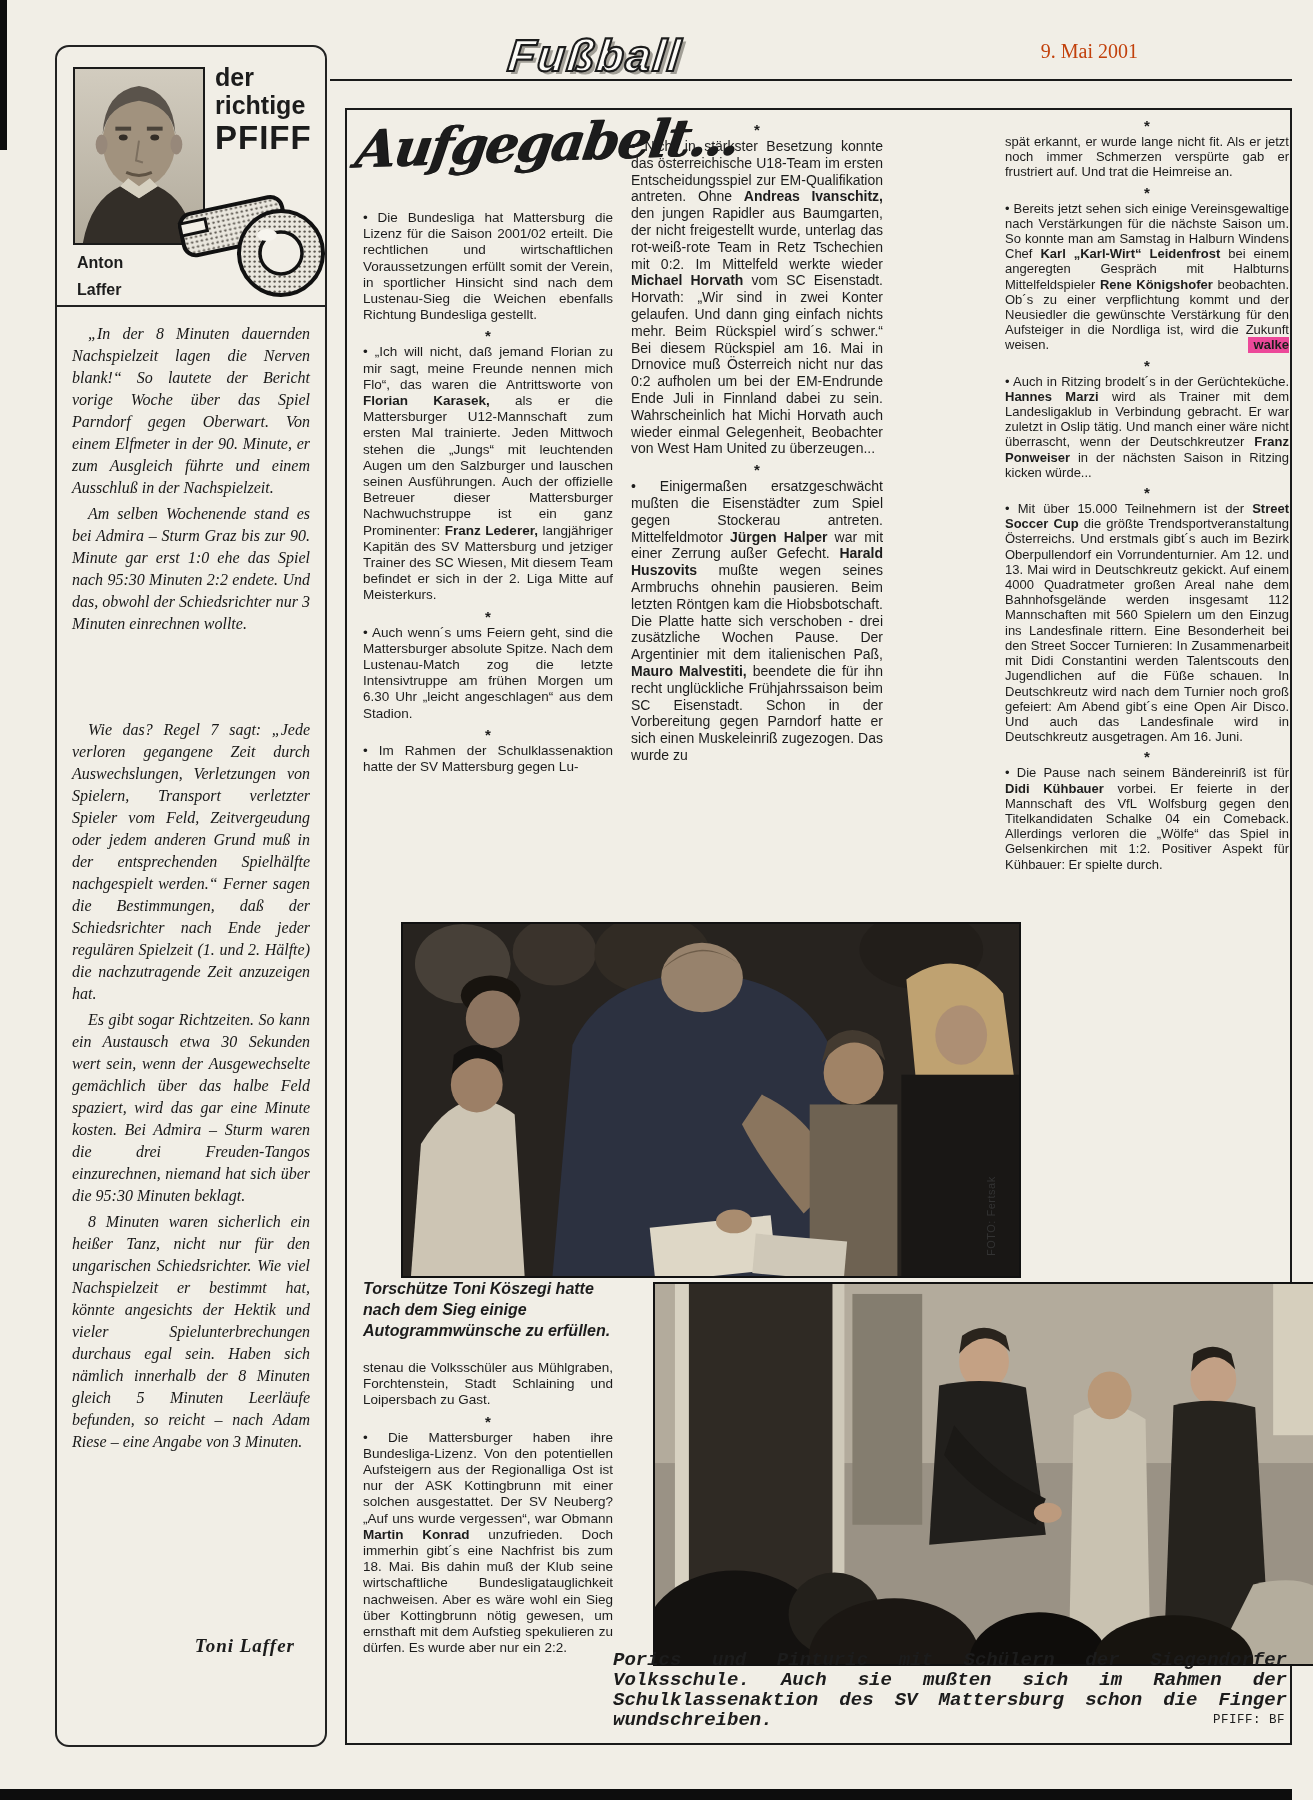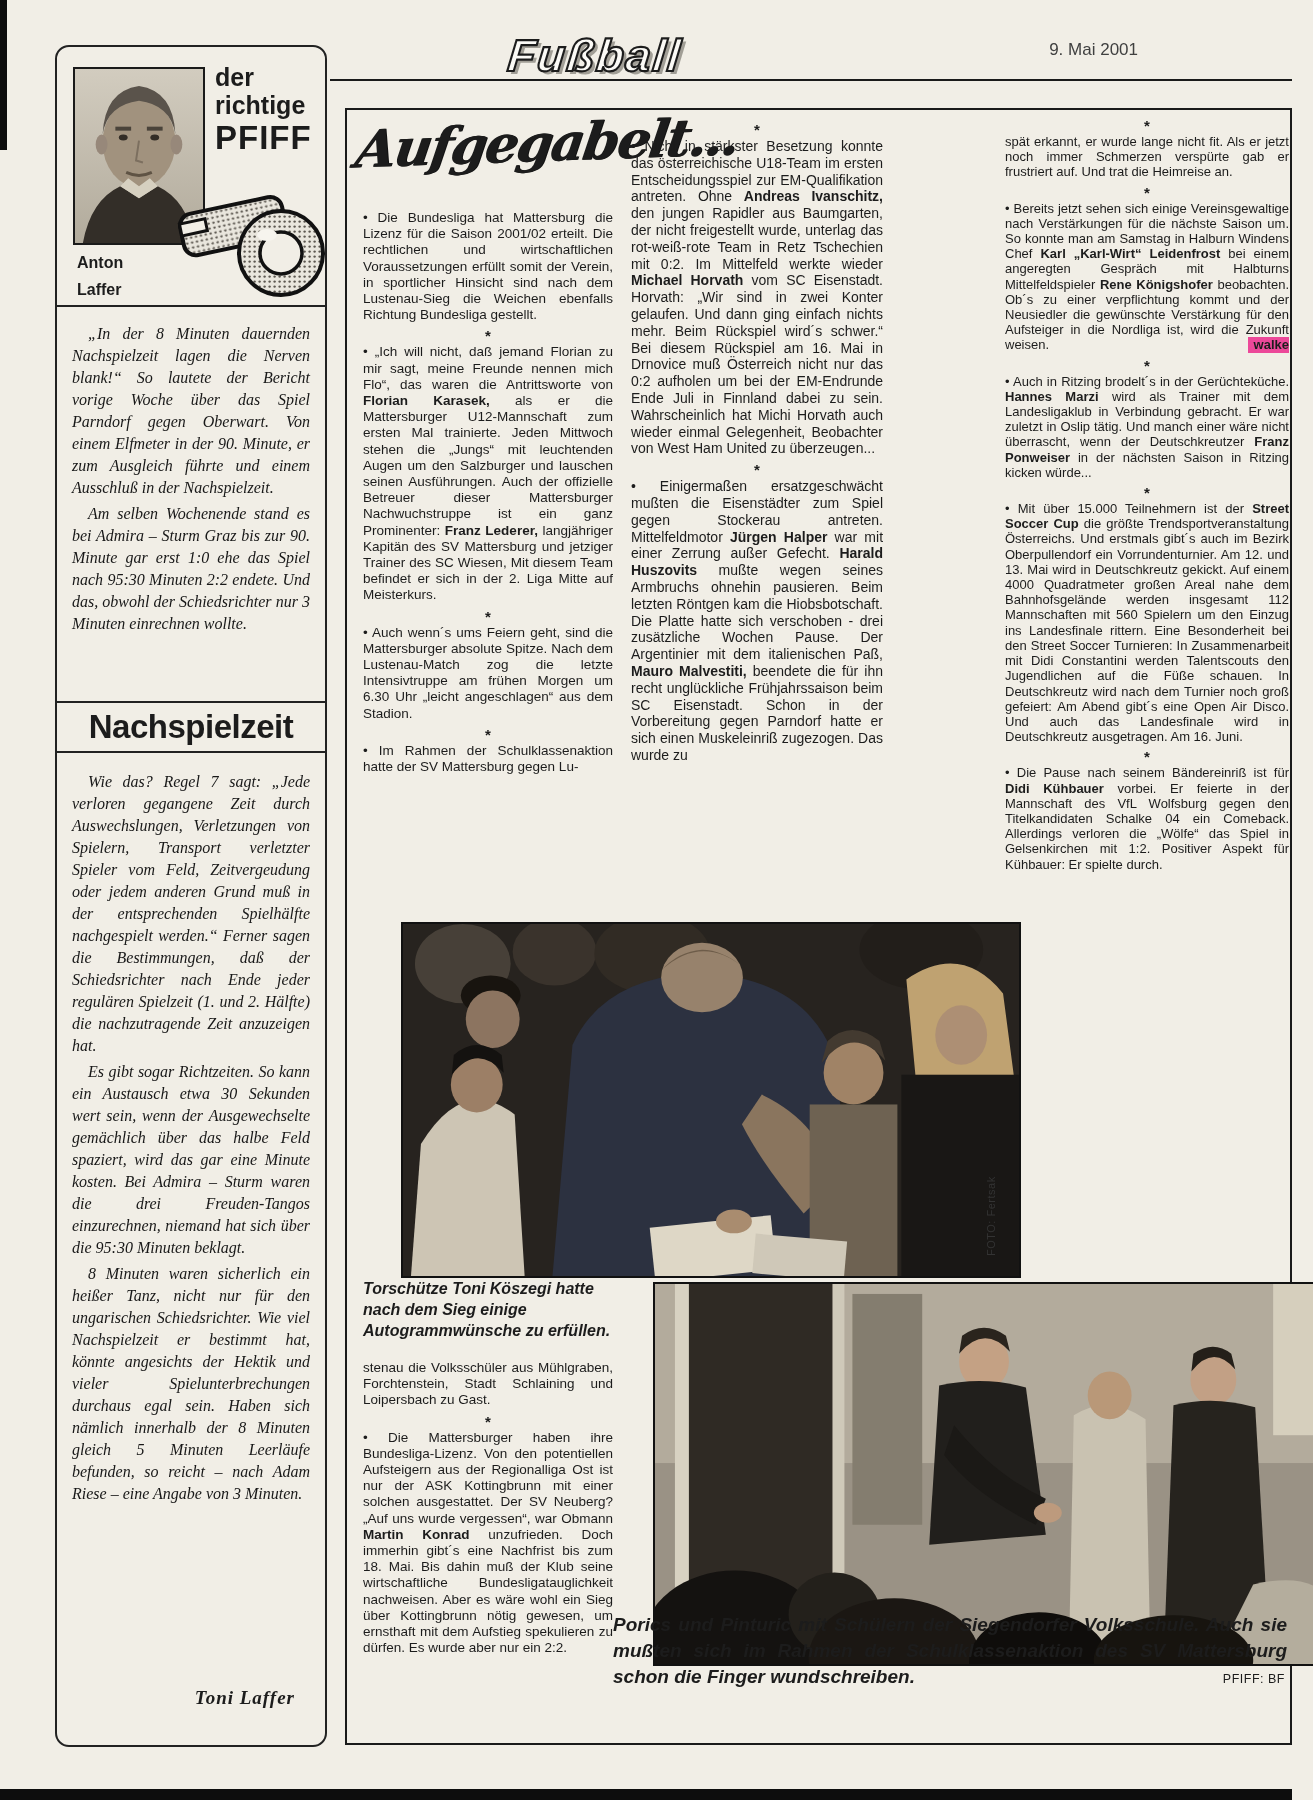--- a/index.html
+++ b/index.html
@@ -7,21 +7,21 @@
   .page{position:relative;width:1313px;height:1800px;background:#f1eee6;overflow:hidden;
         font-family:"Liberation Sans",sans-serif;color:#1c1c1c;}
   .scan-left{position:absolute;left:0;top:0;width:7px;height:150px;background:#0d0d0d;}
   .scan-bottom{position:absolute;left:0;top:1789px;width:1292px;height:11px;background:#0d0d0d;}
 
   
   .section-title{position:absolute;left:508px;top:30px;font-size:45px;font-weight:bold;font-style:italic;
       letter-spacing:2px;color:#fbfaf6;-webkit-text-stroke:2.2px #1c1c1c;
       text-shadow:4px 3px 0 rgba(95,92,84,.55);transform:skewX(-6deg);}
   .page-date{position:absolute;left:980px;top:40px;width:158px;text-align:right;
-      font-family:Liberation Sans, sans-serif;font-size:17px;color:#404040;}
+      font-family:Liberation Serif, serif;font-size:20px;color:#c2410c;}
   .header-rule{position:absolute;left:330px;top:79px;width:962px;height:2px;background:#1a1a1a;}
 
   
   .sidebar{position:absolute;left:55px;top:45px;width:272px;height:1702px;
       border:2px solid #222;border-radius:14px;background:#f1eee6;}
   .sb-top{position:relative;height:260px;border-bottom:2px solid #222;overflow:hidden;
       border-radius:12px 12px 0 0;}
   .portrait{position:absolute;left:16px;top:20px;width:132px;height:178px;border:2px solid #1a1a1a;
       background:#c7c1b4;overflow:hidden;}
   .portrait svg{display:block;width:100%;height:100%;}
@@ -56,22 +56,22 @@
 
   
   .photo{position:absolute;border:2px solid #111;background:#26221e;overflow:hidden;}
   .photo svg{display:block;width:100%;height:100%;}
   .photo1{left:14px;top:796px;width:620px;height:356px;}
   .photo2{left:266px;top:1156px;width:674px;height:384px;}
   .photo1-credit{position:absolute;left:638px;top:1030px;height:116px;writing-mode:vertical-rl;
       transform:rotate(180deg);font-size:11px;letter-spacing:.5px;color:#333;}
   .caption1{position:absolute;left:16px;top:1168px;width:252px;font-weight:bold;font-style:italic;
       font-size:16px;line-height:21px;text-align:left;}
-  .caption2{position:absolute;left:266px;top:1502px;width:674px;height:82px;font-weight:bold;
-      font-style:italic;font-size:19px;line-height:26px;text-align:justify;}
+  .caption2{position:absolute;left:266px;top:1540px;width:674px;height:82px;font-weight:bold;
+      font-style:italic;font-size:19px;line-height:20px;text-align:justify;font-family:Liberation Mono, monospace;}
   .caption2-credit{position:absolute;right:2px;bottom:2px;font-style:normal;font-weight:normal;
       font-size:12.5px;letter-spacing:.5px;background:#f1eee6;padding-left:8px;}
 </style>
 </head>
 <body>
 
 <div class="page">
   <div class="scan-left"></div>
   <div class="scan-bottom"></div>
 
@@ -127,21 +127,20 @@
       </svg>
       <div class="author">
         <div>Anton</div>
         <div>Laffer</div>
       </div>
     </div>
     <div class="sb-quote">
         <p>„In der 8 Minuten dauernden Nachspielzeit lagen die Nerven blank!“ So lautete der Bericht vorige Woche über das Spiel Parndorf gegen Oberwart. Von einem Elfmeter in der 90. Minute, er zum Ausgleich führte und einem Ausschluß in der Nachspielzeit.</p>
         <p>Am selben Wochenende stand es bei Admira – Sturm Graz bis zur 90. Minute gar erst 1:0 ehe das Spiel nach 95:30 Minuten 2:2 endete. Und das, obwohl der Schiedsrichter nur 3 Minuten einrechnen wollte.</p>
       </div>
-    <div class="sb-heading">Nachspielzeit</div>
     <div class="sb-body">
         <p>Wie das? Regel 7 sagt: „Jede verloren gegangene Zeit durch Auswechslungen, Verletzungen von Spielern, Transport verletzter Spieler vom Feld, Zeitvergeudung oder jedem anderen Grund muß in der entsprechenden Spielhälfte nachgespielt werden.“ Ferner sagen die Bestimmungen, daß der Schiedsrichter nach Ende jeder regulären Spielzeit (1. und 2. Hälfte) die nachzutragende Zeit anzuzeigen hat.</p>
         <p>Es gibt sogar Richtzeiten. So kann ein Austausch etwa 30 Sekunden wert sein, wenn der Ausgewechselte gemächlich über das halbe Feld spaziert, wird das gar eine Minute kosten. Bei Admira – Sturm waren die drei Freuden-Tangos einzurechnen, niemand hat sich über die 95:30 Minuten beklagt.</p>
         <p>8 Minuten waren sicherlich ein heißer Tanz, nicht nur für den ungarischen Schiedsrichter. Wie viel Nachspielzeit er bestimmt hat, könnte angesichts der Hektik und vieler Spielunterbrechungen durchaus egal sein. Haben sich nämlich innerhalb der 8 Minuten gleich 5 Minuten Leerläufe befunden, so reicht – nach Adam Riese – eine Angabe von 3 Minuten.</p>
       </div>
     <div class="sb-sig">Toni Laffer</div>
   </aside>
 
   <section class="main-box">
     <h1 class="headline">Aufgegabelt...</h1>

